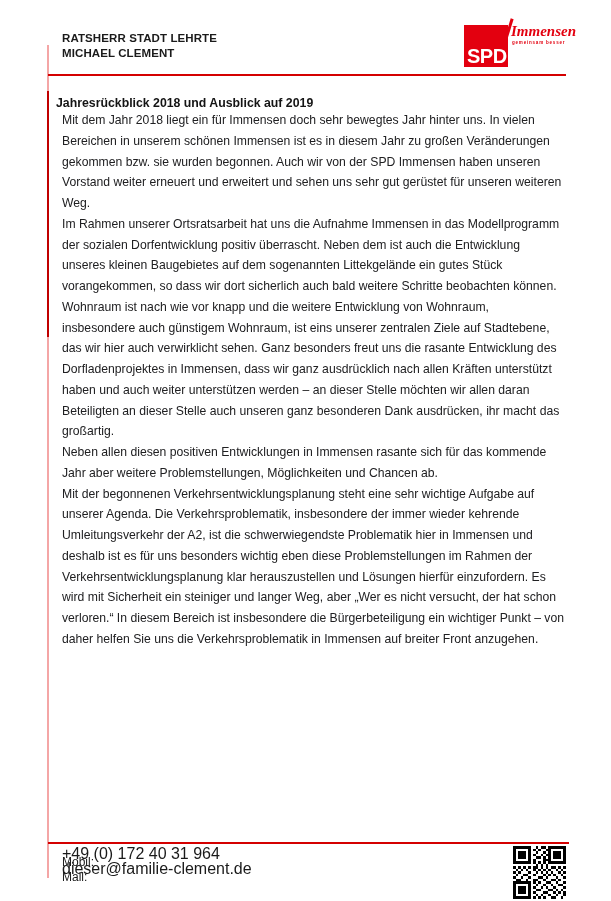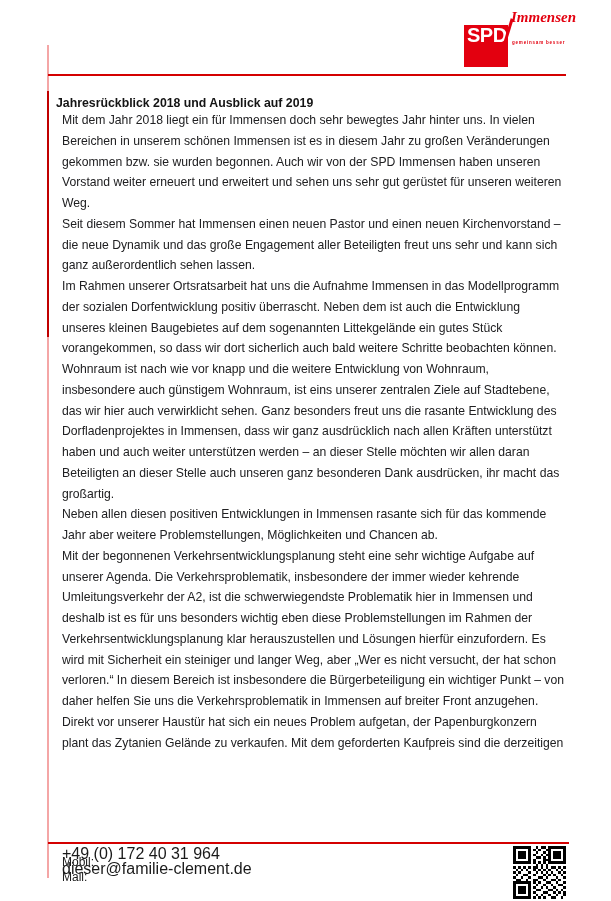--- a/index.html
+++ b/index.html
@@ -15,25 +15,25 @@
 
   .sender{position:absolute;left:62px;top:31px;font-size:11.5px;font-weight:bold;
           line-height:14.5px;color:#1a1a1a;letter-spacing:0.1px;}
 
   .rule{position:absolute;height:2px;background:#d40000;}
   .rule-top{left:48px;top:74px;width:518px;}
   .rule-bottom{left:48px;top:842px;width:521px;}
 
   
   .logo-square{position:absolute;left:464px;top:25px;width:44px;height:42px;background:#e3000f;
-               display:flex;align-items:flex-start;box-sizing:border-box;padding:0 0 11px 3px;}
+               display:flex;align-items:flex-end;box-sizing:border-box;padding:0 0 1px 3px;}
   .logo-square span{color:#fff;font-weight:bold;font-size:20px;letter-spacing:-0.5px;line-height:1;}
   .logo-slash{position:absolute;left:506px;top:18px;width:2.5px;height:32px;background:#e3000f;
               transform:rotate(17deg);}
-  .logo-name{position:absolute;left:511px;top:10px;font-family:"Liberation Serif",serif;
+  .logo-name{position:absolute;left:511px;top:24px;font-family:"Liberation Serif",serif;
              font-style:italic;font-weight:bold;font-size:15px;color:#e3000f;line-height:1;}
   .logo-tagline{position:absolute;left:512px;top:40px;font-size:4.5px;letter-spacing:0.8px;
                 color:#e3000f;font-weight:bold;text-transform:lowercase;}
 
   h1.doc-title{position:absolute;left:48px;top:88px;width:518px;margin:8px;text-align:left;
                font-size:12.3px;font-weight:bold;color:#141414;}
 
   .body-text{position:absolute;left:62px;top:110px;width:502px;
              font-size:12.2px;line-height:20.75px;color:#202022;}
   .body-text p{margin:0;}
@@ -45,40 +45,40 @@
   .qr{position:absolute;left:513px;top:846px;width:53px;height:53px;}
 </style>
 </head>
 <body>
 
 <div class="page">
 
   <div class="vline"></div>
 
   <div class="sender">
+    <div>RATSHERR STADT LEHRTE</div>
+    <div>MICHAEL CLEMENT</div>
   </div>
 
   <div class="logo-square">
     <span>SPD</span>
   </div>
   <div class="logo-slash"></div>
   <div class="logo-name">Immensen</div>
   <div class="logo-tagline">gemeinsam besser</div>
 
   <div class="rule rule-top"></div>
 
   <h1 class="doc-title">Jahresrückblick 2018 und Ausblick auf 2019</h1>
 
   <div class="body-text">
     <p>Mit dem Jahr 2018 liegt ein für Immensen doch sehr bewegtes Jahr hinter uns. In vielen Bereichen in unserem schönen Immensen ist es in diesem Jahr zu großen Veränderungen gekommen bzw. sie wurden begonnen. Auch wir von der SPD Immensen haben unseren Vorstand weiter erneuert und erweitert und sehen uns sehr gut gerüstet für unseren weiteren Weg.</p>
-    <p>Seit diesem Sommer hat Immensen einen neuen Pastor und einen neuen Kirchenvorstand – die neue Dynamik und das große Engagement aller Beteiligten freut uns sehr und kann sich ganz außerordentlich sehen lassen.</p>
     <p>Im Rahmen unserer Ortsratsarbeit hat uns die Aufnahme Immensen in das Modellprogramm der sozialen Dorfentwicklung positiv überrascht. Neben dem ist auch die Entwicklung unseres kleinen Baugebietes auf dem sogenannten Littekgelände ein gutes Stück vorangekommen, so dass wir dort sicherlich auch bald weitere Schritte beobachten können. Wohnraum ist nach wie vor knapp und die weitere Entwicklung von Wohnraum, insbesondere auch günstigem Wohnraum, ist eins unserer zentralen Ziele auf Stadtebene, das wir hier auch verwirklicht sehen. Ganz besonders freut uns die rasante Entwicklung des Dorfladenprojektes in Immensen, dass wir ganz ausdrücklich nach allen Kräften unterstützt haben und auch weiter unterstützen werden – an dieser Stelle möchten wir allen daran Beteiligten an dieser Stelle auch unseren ganz besonderen Dank ausdrücken, ihr macht das großartig.</p>
     <p>Neben allen diesen positiven Entwicklungen in Immensen rasante sich für das kommende Jahr aber weitere Problemstellungen, Möglichkeiten und Chancen ab.</p>
     <p>Mit der begonnenen Verkehrsentwicklungsplanung steht eine sehr wichtige Aufgabe auf unserer Agenda. Die Verkehrsproblematik, insbesondere der immer wieder kehrende Umleitungsverkehr der A2, ist die schwerwiegendste Problematik hier in Immensen und deshalb ist es für uns besonders wichtig eben diese Problemstellungen im Rahmen der Verkehrsentwicklungsplanung klar herauszustellen und Lösungen hierfür einzufordern. Es wird mit Sicherheit ein steiniger und langer Weg, aber „Wer es nicht versucht, der hat schon verloren.“ In diesem Bereich ist insbesondere die Bürgerbeteiligung ein wichtiger Punkt – von daher helfen Sie uns die Verkehrsproblematik in Immensen auf breiter Front anzugehen.</p>
-    <p>Direkt vor unserer Haustür hat sich ein neues Problem aufgetan, der Papenburgkonzern plant das Zytanien Gelände zu verkaufen. Mit dem geforderten Kaufpreis sind die derzeitigen</p>
   </div>
 
   <div class="rule rule-bottom"></div>
 
   <div class="contact-labels">
     <div>Mobil:</div>
     <div>Mail:</div>
   </div>
 
   <div class="contact-values">

